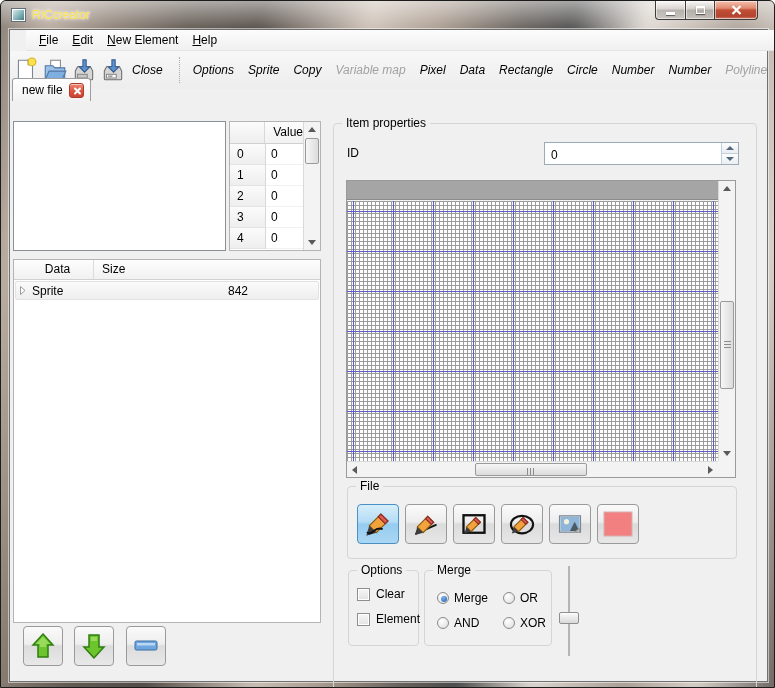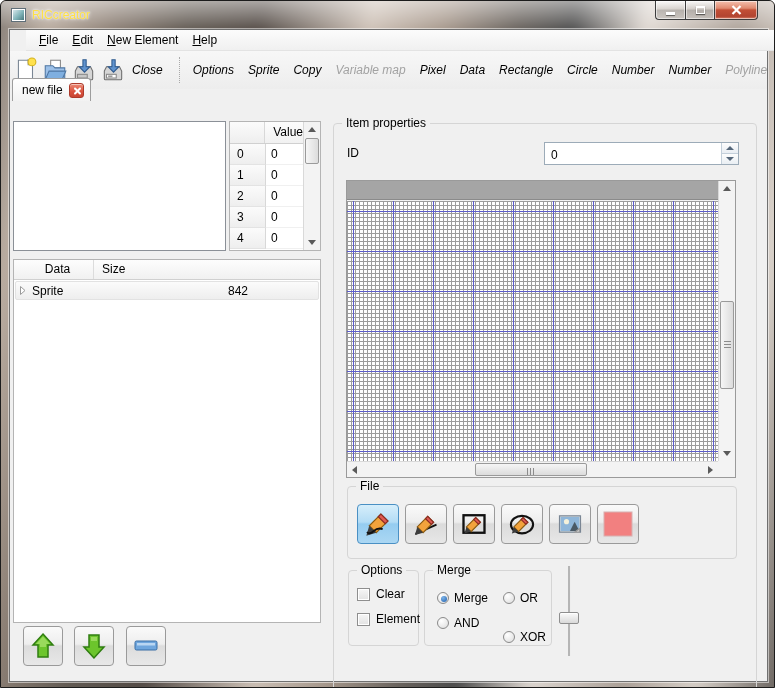--- a/index.html
+++ b/index.html
@@ -423,21 +423,21 @@
           <span>Merge</span>
         </div>
         <div class="radio-row" style="left:78px; top:20px;">
           <div class="radio"></div>
           <span>OR</span>
         </div>
         <div class="radio-row" style="left:12px; top:45px;">
           <div class="radio"></div>
           <span>AND</span>
         </div>
-        <div class="radio-row" style="left:78px; top:59px;">
+        <div class="radio-row" style="left:78px; top:45px;">
           <div class="radio"></div>
           <span>XOR</span>
         </div>
       </div>
 
       <div id="slider">
         <div id="slider-track"></div>
         <div id="slider-handle"></div>
       </div>
     </div>

